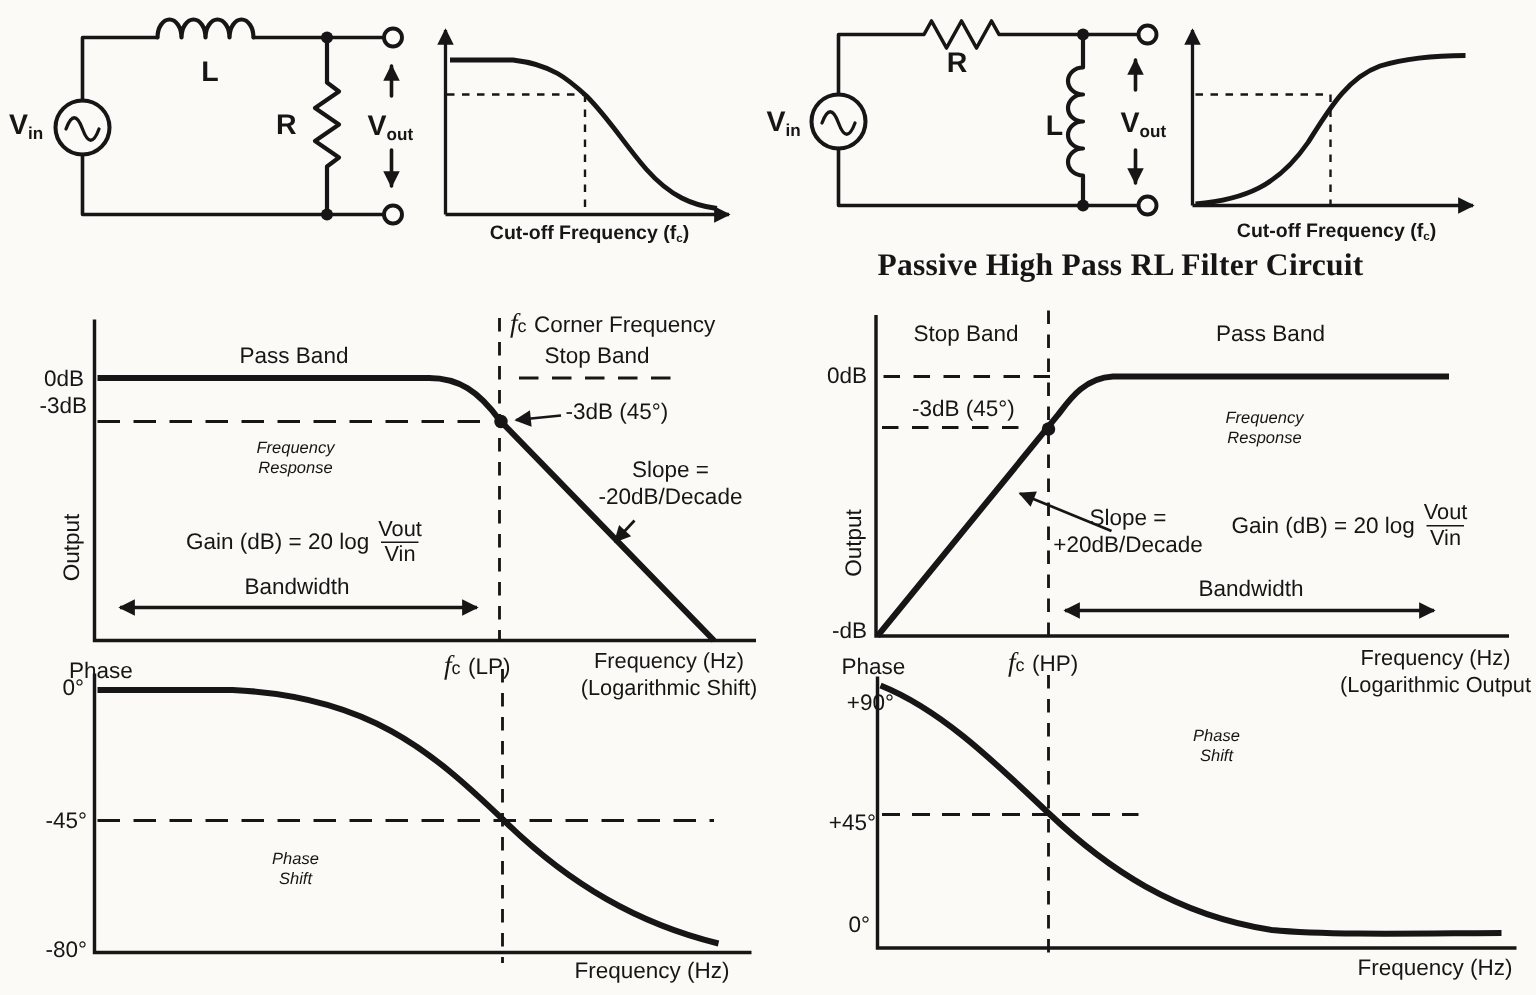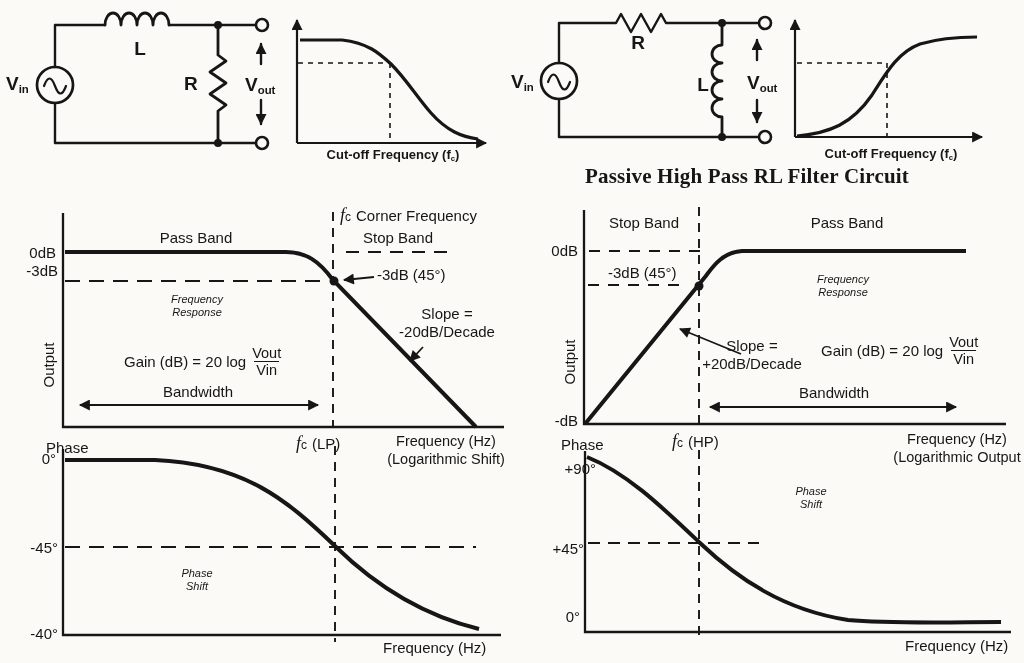--- a/index.html
+++ b/index.html
@@ -147,21 +147,21 @@
       <span class="frac">
         <span>Vout</span>
         <span class="den">Vin</span>
       </span>
     </div>
 <div class="lbl ctr" style="left:198px;top:383px;">Bandwidth</div>
 
 <div class="lbl" style="left:46px;top:439px;">Phase</div>
 <div class="lbl rt" style="left:56px;top:450px;">0°</div>
 <div class="lbl rt" style="left:58px;top:539px;">-45°</div>
-<div class="lbl rt" style="left:58px;top:625px;">-40°</div>
+<div class="lbl rt" style="left:58px;top:625px;">-80°</div>
 <div class="lbl" style="left:296px;top:433px;"><span class="fi">f</span><span class="fcc">c</span><span class="gap">(LP)</span></div>
 <div class="lbl ctr" style="left:446px;top:433px;font-size:14.5px;">
       <div>Frequency (Hz)</div>
       <div>(Logarithmic Shift)</div>
     </div>
 <div class="lbl ctr big" style="left:197px;top:567px;">
       <div>Phase</div>
       <div>Shift</div>
     </div>
 <div class="lbl" style="left:383px;top:639px;">Frequency (Hz)</div>

